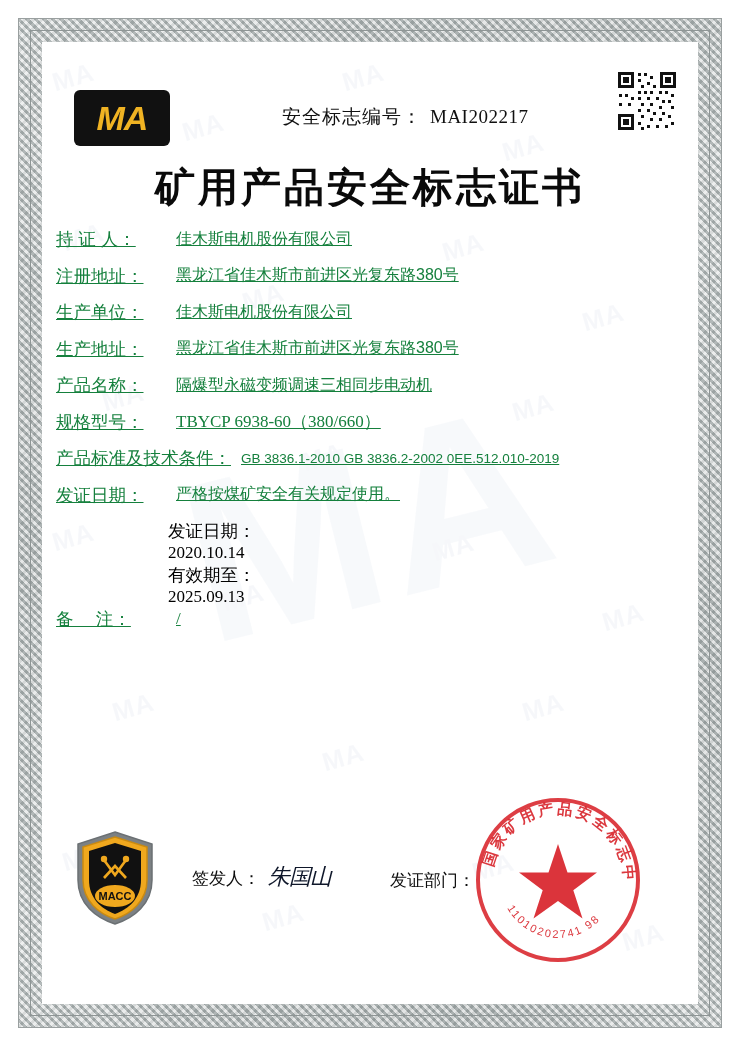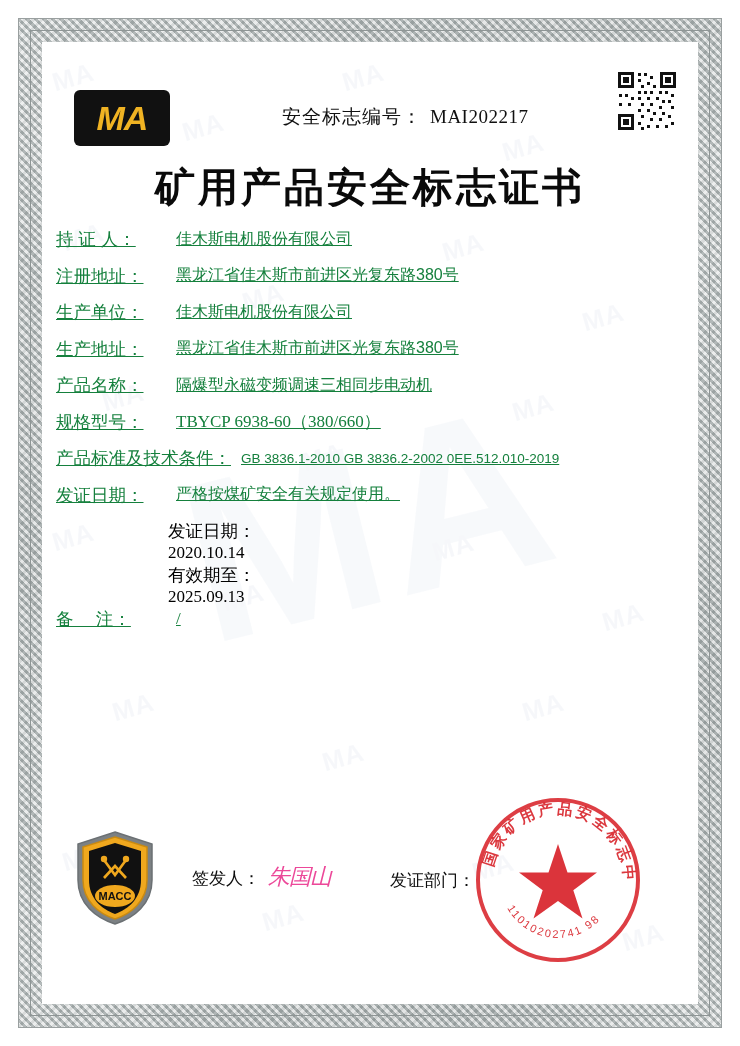--- a/index.html
+++ b/index.html
@@ -245,21 +245,21 @@
     left: 150px;
     bottom: 112px;
     font-family: "Liberation Sans", sans-serif;
     font-size: 17px;
     color: #0d0d0d;
   }
   .sign-row .signature {
     font-family: "Liberation Serif", serif;
     font-style: italic;
     font-size: 22px;
-    color: #ec4899;
+    color: #0f172a;
     margin-left: 8px;
     letter-spacing: -1px;
   }
   .issuer-row {
     position: absolute;
     left: 348px;
     bottom: 112px;
     font-family: "Liberation Sans", sans-serif;
     font-size: 17px;
     color: #0d0d0d;

